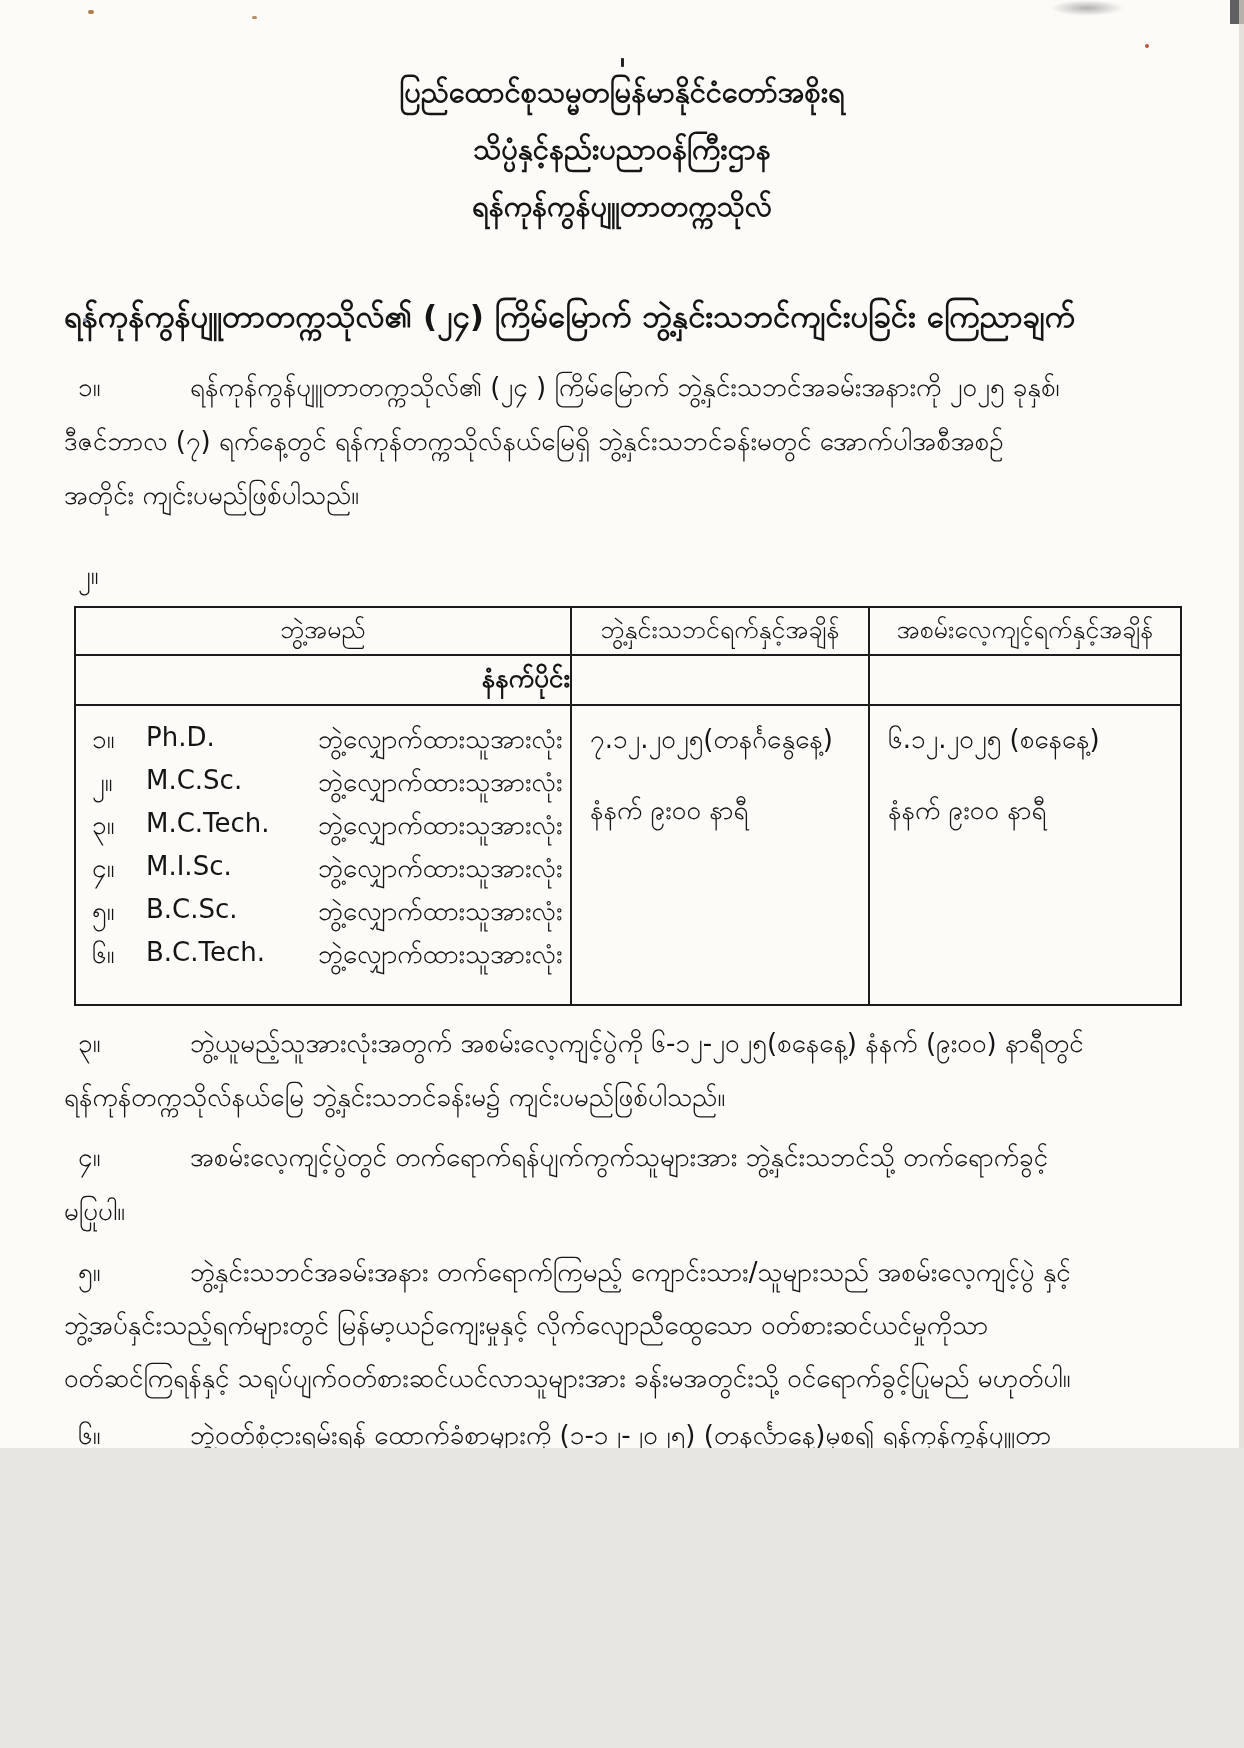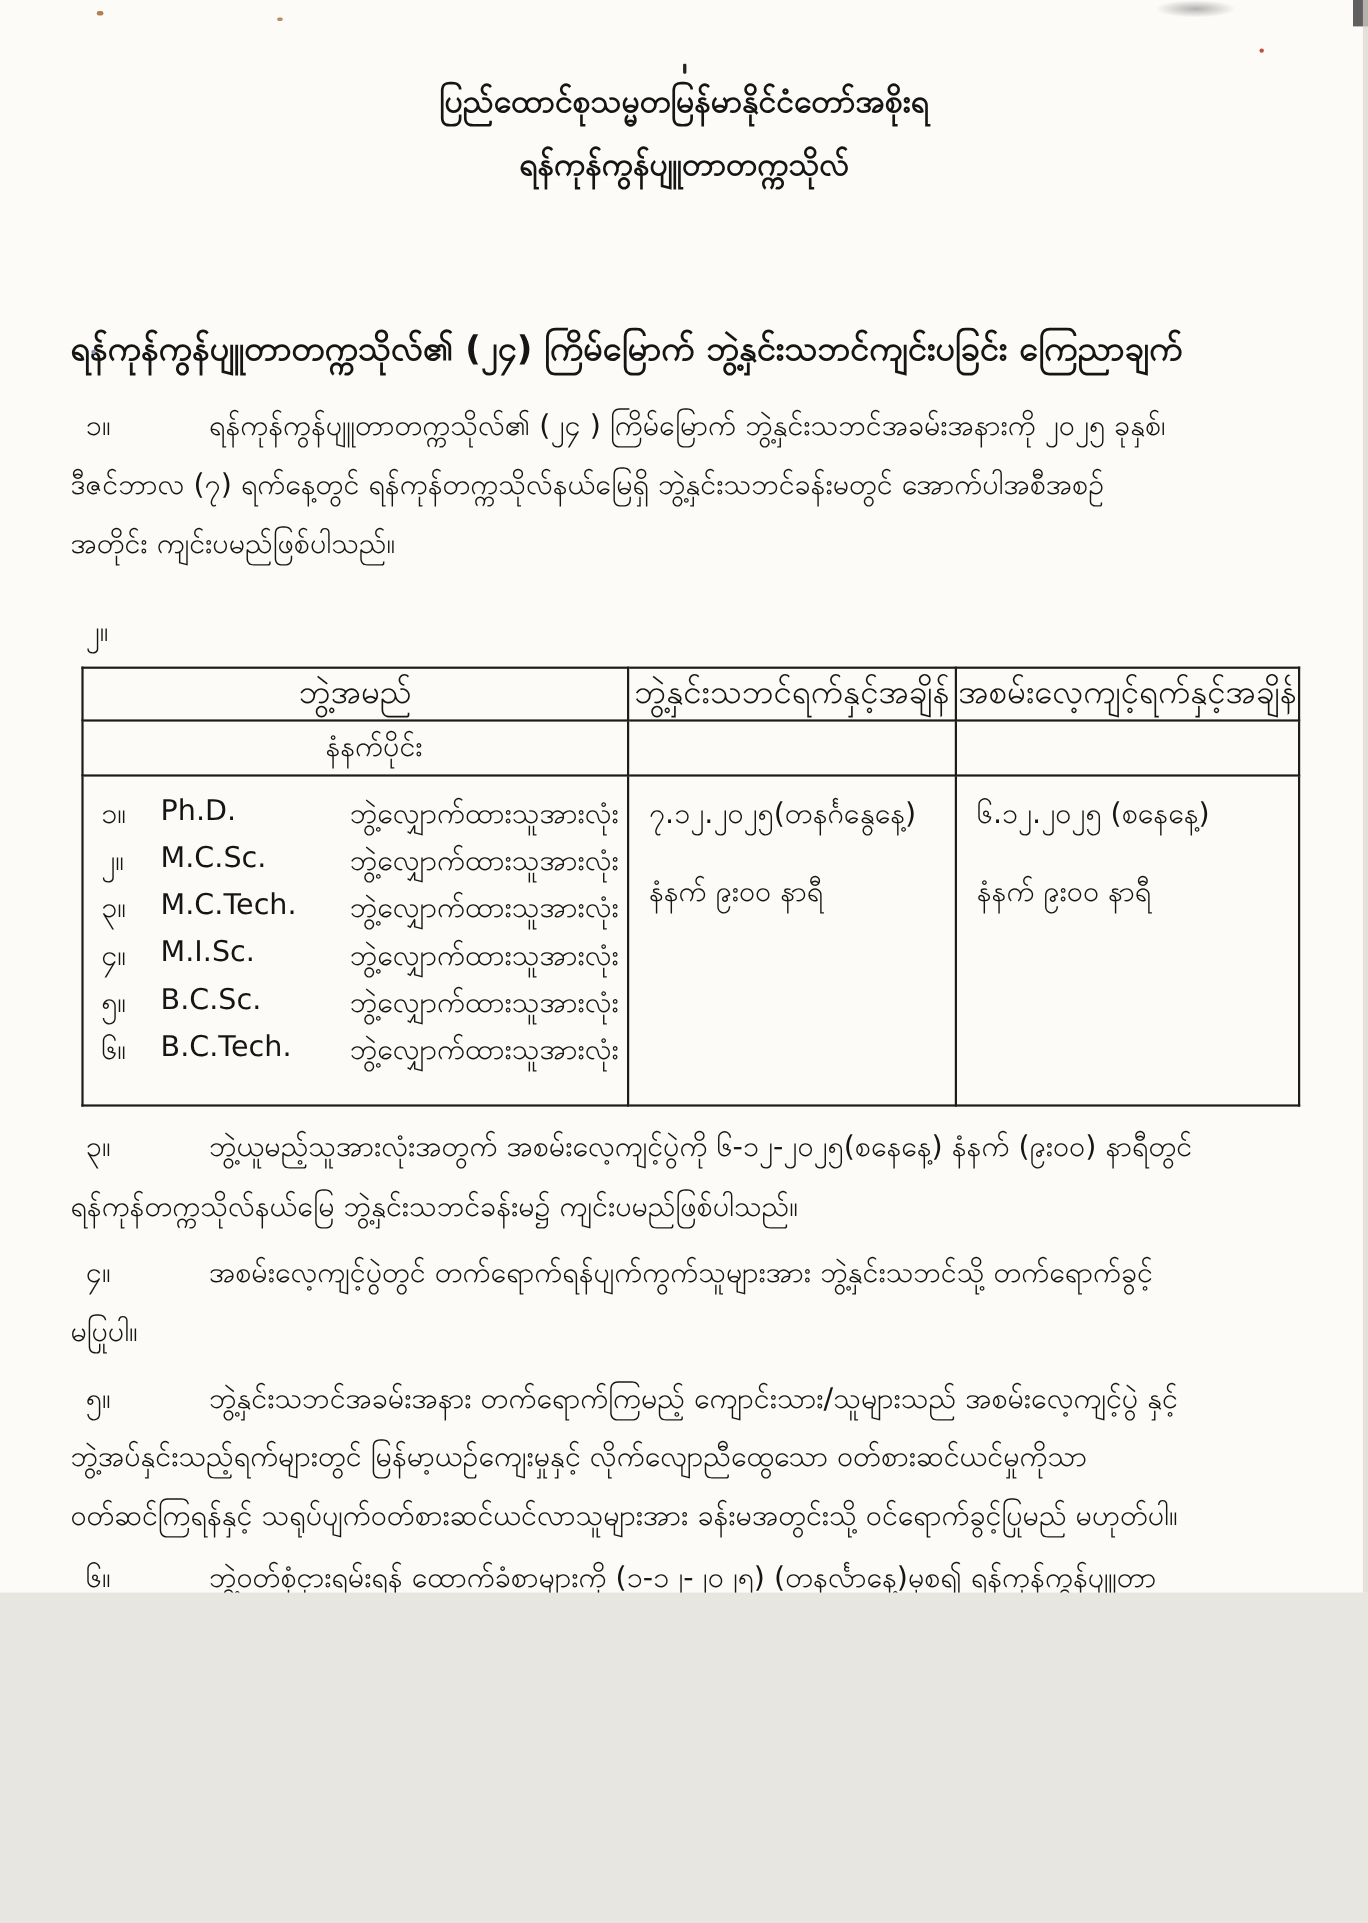--- a/index.html
+++ b/index.html
@@ -55,23 +55,23 @@
     table-layout: fixed;
     font-size: 26px;
     color: #151515;
   }
   table.sched th, table.sched td {
     border: 2px solid #1c1c1c;
     padding: 0;
     font-weight: 400;
     overflow: hidden;
   }
-  tr.colhead th { height: 46px; text-align: center; font-size: 30px; white-space: nowrap; border-radius: 21px; }
+  tr.colhead th { height: 46px; text-align: center; font-size: 25px; white-space: nowrap; }
   tr.subhead td { height: 48px; }
-  tr.subhead .morning { padding-left: 34px; text-align: center; }
+  tr.subhead .morning { padding-left: 34px; text-align: right; font-weight: bold; }
   tr.bodyrow td { height: 298px; vertical-align: top; }
   .degree-list { padding-top: 16px; }
   .degree-row { display: flex; height: 43px; padding-left: 16px; align-items: flex-start; }
   .degree-row .dnum { width: 54px; flex: none; }
   .degree-row .dname { width: 172px; flex: none; }
   .degree-row .dwho { flex: 1; white-space: nowrap; }
   .timecell { padding: 16px 8px 0 18px; }
   .timecell .tdate { white-space: nowrap; }
   .timecell .ttime { margin-top: 32px; white-space: nowrap; }
   .signature {
@@ -97,20 +97,21 @@
   .sp7 { top: 1706px; left: 196px; width: 5px; height: 4px; background: #a97848; border-radius: 2px; }
   .sp8 { top: 1736px; left: 128px; width: 6px; height: 5px; background: #7a9a5a; border-radius: 2px; }
 </style>
 </head>
 <body>
 
 <div class="page">
 
   <div class="abs letterhead">
     <div>ပြည်ထောင်စုသမ္မတမြန်မာနိုင်ငံတော်အစိုးရ</div>
+    <div>သိပ္ပံနှင့်နည်းပညာဝန်ကြီးဌာန</div>
     <div>ရန်ကုန်ကွန်ပျူတာတက္ကသိုလ်</div>
   </div>
 
   <div class="abs doc-title">ရန်ကုန်ကွန်ပျူတာတက္ကသိုလ်၏ (၂၄) ကြိမ်မြောက် ဘွဲ့နှင်းသဘင်ကျင်းပခြင်း ကြေညာချက်</div>
 
   <div class="abs para p1">
     <span class="pnum">၁။</span>
     <div class="ptxt">ရန်ကုန်ကွန်ပျူတာတက္ကသိုလ်၏ (၂၄ ) ကြိမ်မြောက် ဘွဲ့နှင်းသဘင်အခမ်းအနားကို ၂၀၂၅ ခုနှစ်၊
 ဒီဇင်ဘာလ (၇) ရက်နေ့တွင် ရန်ကုန်တက္ကသိုလ်နယ်မြေရှိ ဘွဲ့နှင်းသဘင်ခန်းမတွင် အောက်ပါအစီအစဉ်
 အတိုင်း ကျင်းပမည်ဖြစ်ပါသည်။</div>

